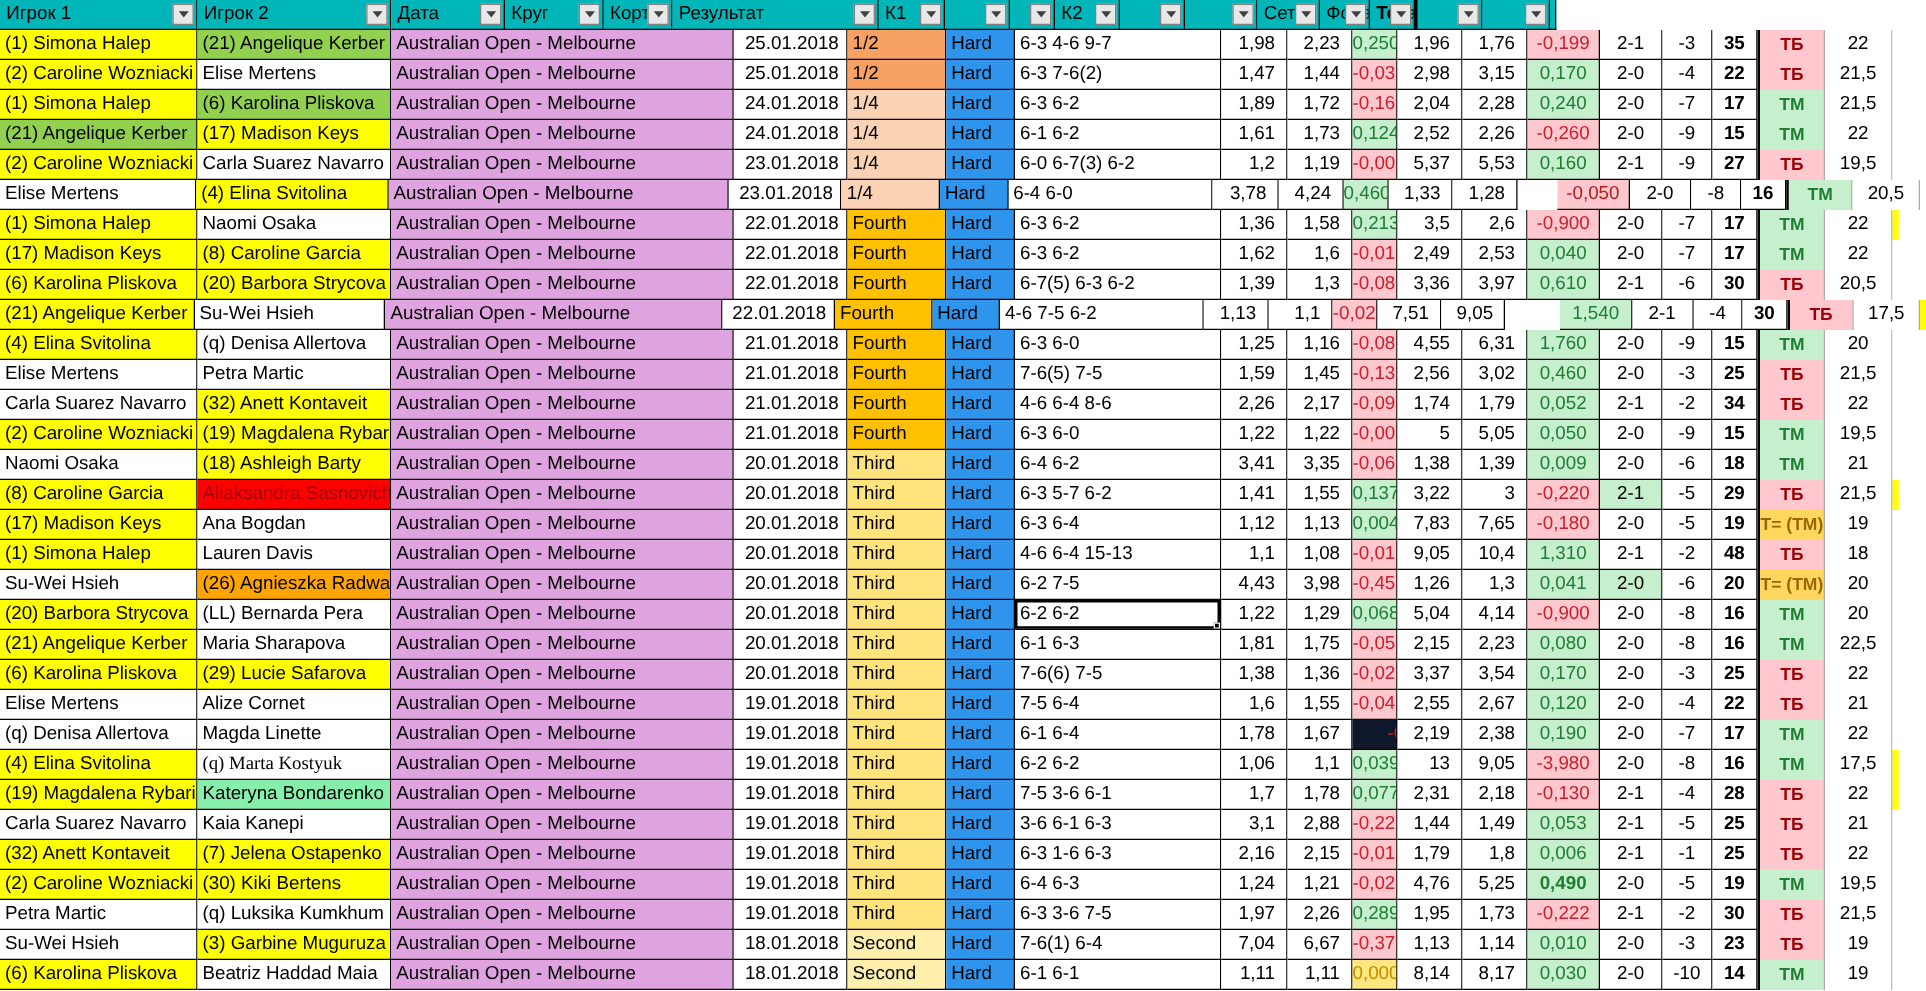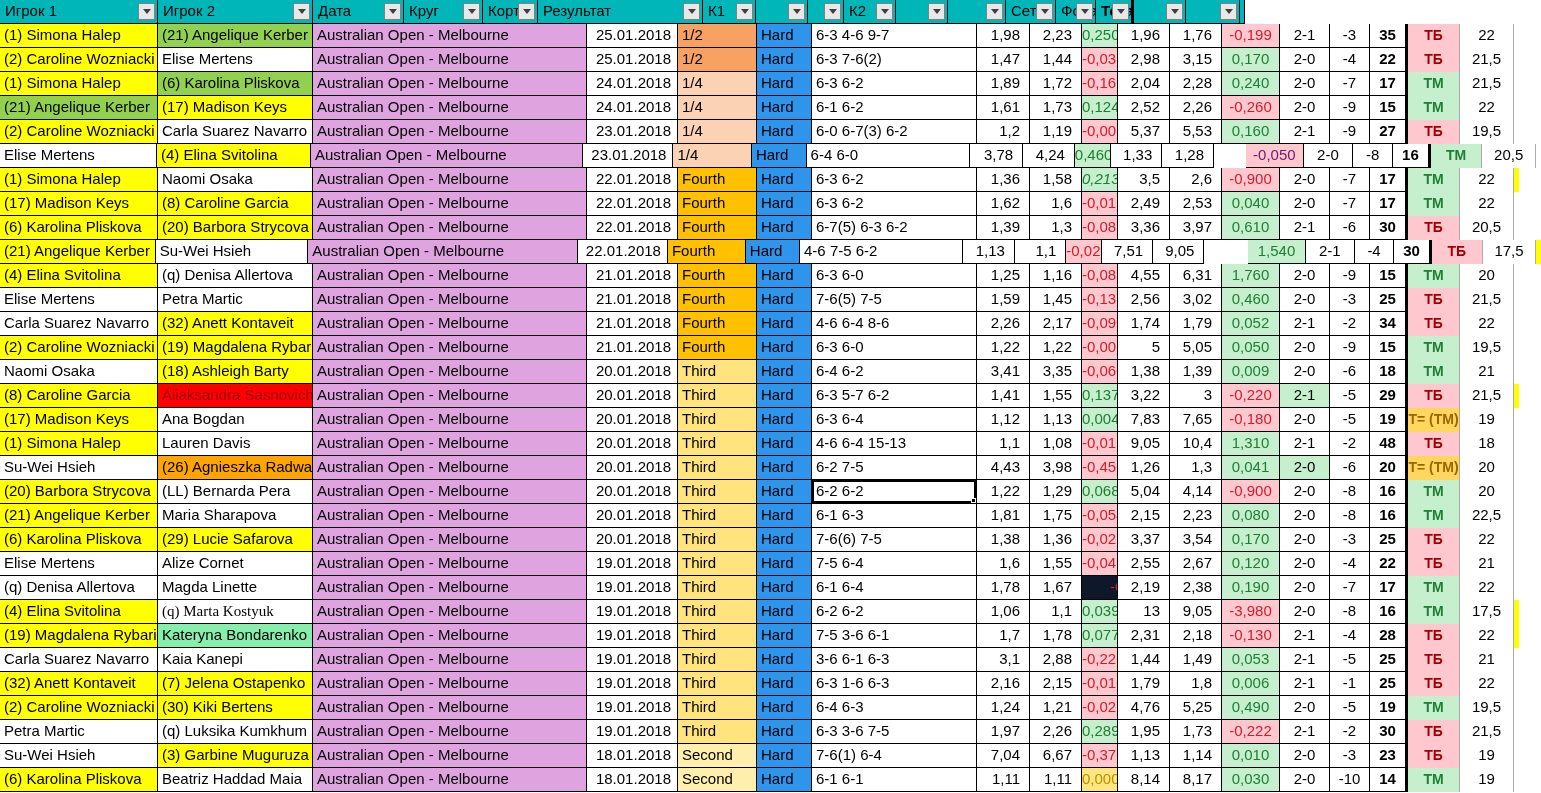--- a/index.html
+++ b/index.html
@@ -177,40 +177,40 @@
     <div class="cell c2 al" style="background: rgb(223, 163, 223);">Australian Open - Melbourne</div>
     <div class="cell c3 dt">23.01.2018</div>
     <div class="cell c4 al" style="background: rgb(251, 210, 179);">1/4</div>
     <div class="cell c5 al" style="background: rgb(46, 148, 236);">Hard</div>
     <div class="cell c6 al">6-4 6-0</div>
     <div class="cell c7 ar">3,78</div>
     <div class="cell c8 ar">4,24</div>
     <div class="cell c9 ac" style="background: rgb(198, 239, 206); color: rgb(30, 126, 52);">0,460</div>
     <div class="cell c10 ar">1,33</div>
     <div class="cell c11 ar">1,28</div>
-    <div class="cell c12 ac" style="background: rgb(255, 199, 206); color: #701a75; margin-left: 32px;">-0,050</div>
+    <div class="cell c12 ac" style="background: rgb(255, 199, 206); color: #b91c1c; margin-left: 32px;">-0,050</div>
     <div class="cell c13 ac">2-0</div>
     <div class="cell c14 ac">-8</div>
     <div class="cell c15 ac bold">16</div>
     <div class="cell c16 ac" style="background: rgb(198, 239, 206); color: rgb(30, 126, 52);">ТМ</div>
     <div class="cell c17 ac">20,5</div>
     <div class="cell c18"></div>
   </div>
 
   <div class="row">
     <div class="cell c0 al" style="background: rgb(255, 255, 0); color: rgb(0, 0, 0);">(1) Simona Halep</div>
     <div class="cell c1 al" style="background: rgb(255, 255, 255); color: rgb(0, 0, 0);">Naomi Osaka</div>
     <div class="cell c2 al" style="background: rgb(223, 163, 223);">Australian Open - Melbourne</div>
     <div class="cell c3 dt">22.01.2018</div>
     <div class="cell c4 al" style="background: rgb(255, 192, 0);">Fourth</div>
     <div class="cell c5 al" style="background: rgb(46, 148, 236);">Hard</div>
     <div class="cell c6 al">6-3 6-2</div>
     <div class="cell c7 ar">1,36</div>
     <div class="cell c8 ar">1,58</div>
-    <div class="cell c9 ac" style="background: rgb(198, 239, 206); color: rgb(30, 126, 52); font-style: italic;">0,213</div>
+    <div class="cell c9 ac" style="background: rgb(198, 239, 206); color: rgb(30, 126, 52);">0,213</div>
     <div class="cell c10 ar">3,5</div>
     <div class="cell c11 ar">2,6</div>
     <div class="cell c12 ac" style="background: rgb(255, 199, 206); color: rgb(204, 31, 45);">-0,900</div>
     <div class="cell c13 ac">2-0</div>
     <div class="cell c14 ac">-7</div>
     <div class="cell c15 ac bold">17</div>
     <div class="cell c16 ac" style="background: rgb(198, 239, 206); color: rgb(30, 126, 52);">ТМ</div>
     <div class="cell c17 ac">22</div>
     <div class="cell c18" style="background: rgb(255, 255, 0);"></div>
   </div>
@@ -683,21 +683,21 @@
     <div class="cell c2 al" style="background: rgb(223, 163, 223);">Australian Open - Melbourne</div>
     <div class="cell c3 dt">19.01.2018</div>
     <div class="cell c4 al" style="background: rgb(255, 227, 125);">Third</div>
     <div class="cell c5 al" style="background: rgb(46, 148, 236);">Hard</div>
     <div class="cell c6 al">6-4 6-3</div>
     <div class="cell c7 ar">1,24</div>
     <div class="cell c8 ar">1,21</div>
     <div class="cell c9 ac" style="background: rgb(255, 199, 206); color: rgb(204, 31, 45);">-0,029</div>
     <div class="cell c10 ar">4,76</div>
     <div class="cell c11 ar">5,25</div>
-    <div class="cell c12 ac" style="background: rgb(198, 239, 206); color: rgb(30, 126, 52);">0,490</div>
+    <div class="cell c12 ac" style="background: rgb(198, 239, 206); color: rgb(30, 126, 52); font-weight: bold;">0,490</div>
     <div class="cell c13 ac">2-0</div>
     <div class="cell c14 ac">-5</div>
     <div class="cell c15 ac bold">19</div>
     <div class="cell c16 ac" style="background: rgb(198, 239, 206); color: rgb(30, 126, 52);">ТМ</div>
     <div class="cell c17 ac">19,5</div>
     <div class="cell c18"></div>
   </div>
 
   <div class="row">
     <div class="cell c0 al" style="background: rgb(255, 255, 255); color: rgb(0, 0, 0);">Petra Martic</div>

